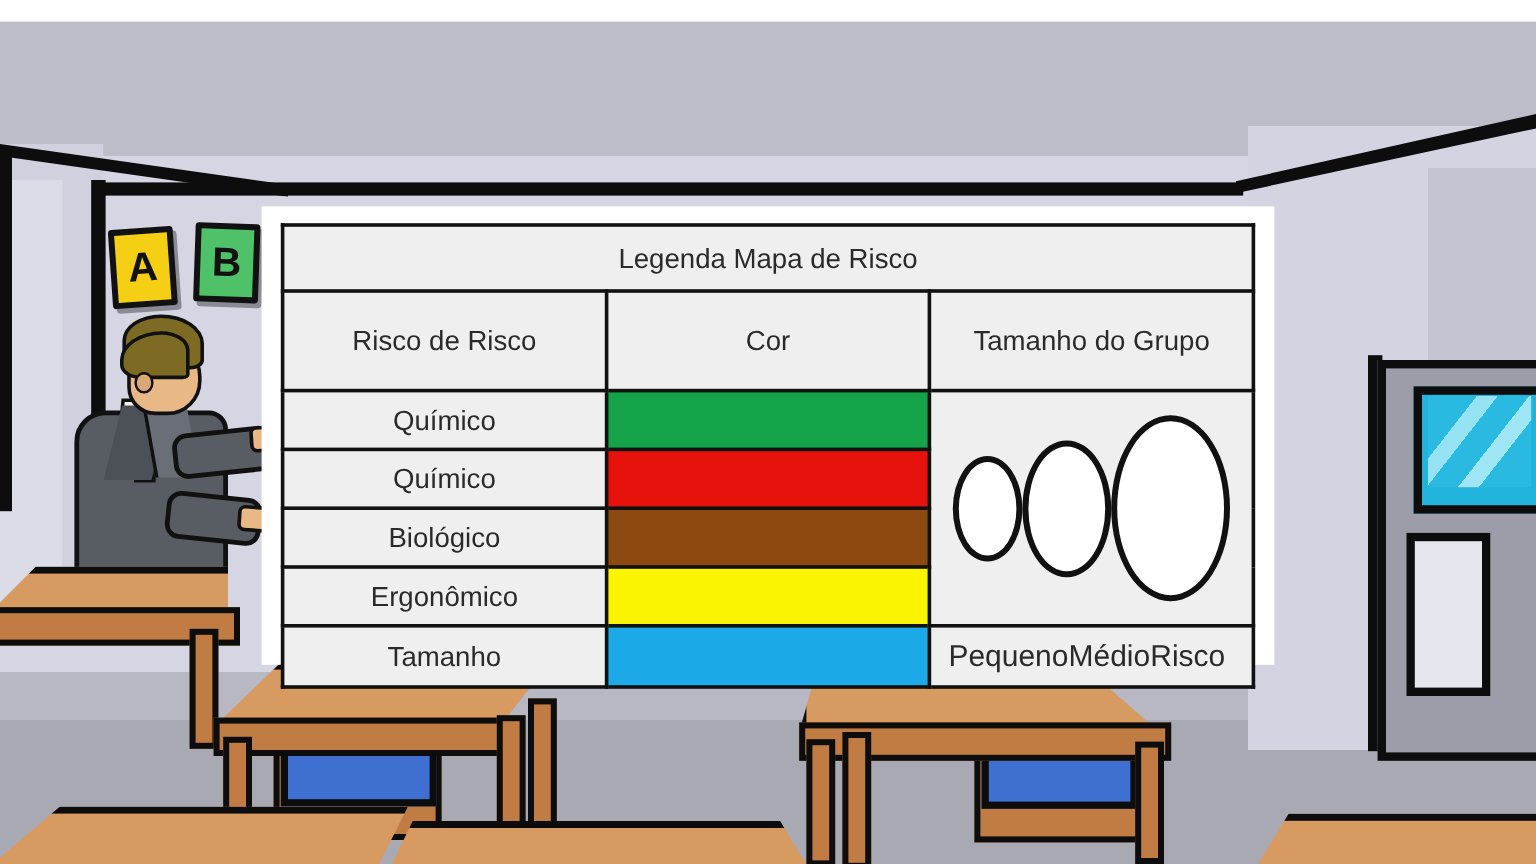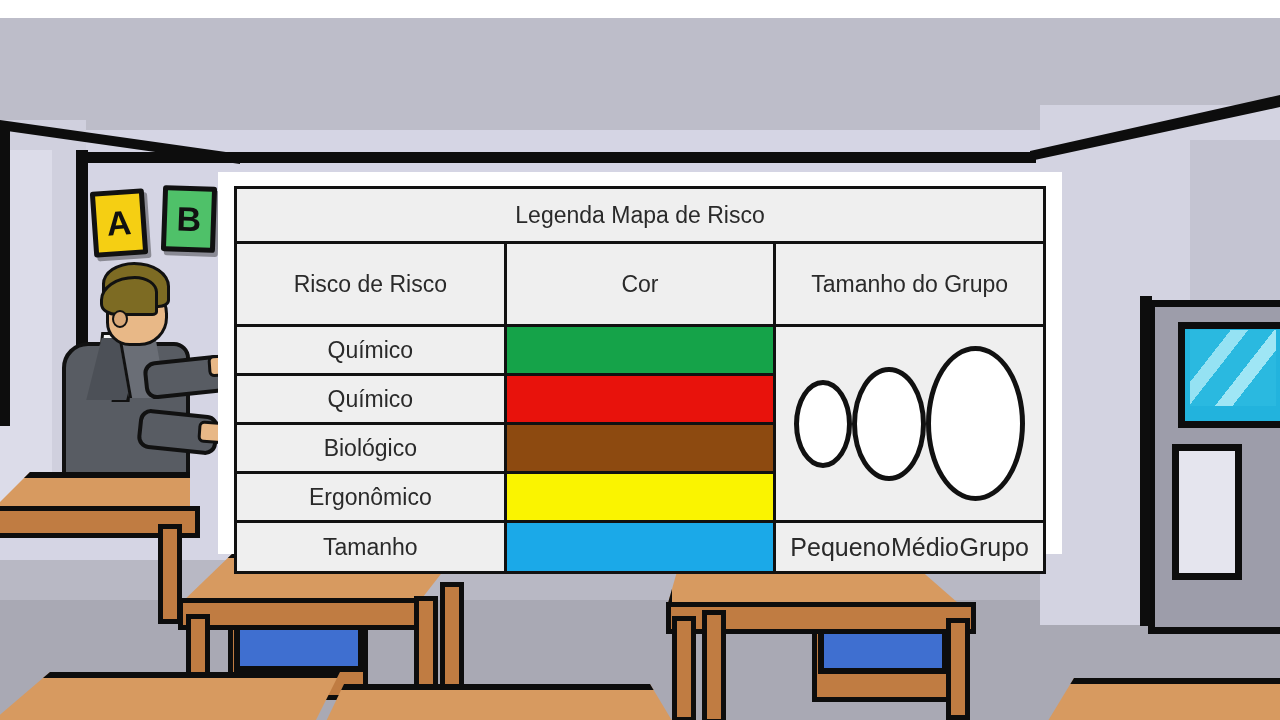--- a/index.html
+++ b/index.html
@@ -130,21 +130,21 @@
   td.sizes-cell{background:#ffffff;padding:0;height:168px;}
   td.row-label{height:42px;}
   td.sizelabel-cell{background:#efefef;padding:0;height:44px;}
 
   .sizes-wrap{
     display:flex;align-items:center;justify-content:space-around;
     height:100%;padding:0 14px;box-sizing:border-box;
   }
   .circ{border:5px solid #111;border-radius:50%;background:#fff;}
   .labels-wrap{
-    display:flex;align-items:center;justify-content:space-between;
+    display:flex;align-items:center;justify-content:flex-start;
     height:44px;padding:0 10px;box-sizing:border-box;
   }
   .labels-wrap span{font-size:25px;color:#2a2a2a;}
 </style>
 </head>
 <body>
 
 <div id="stage">
 
   <div class="topwhite"></div>
@@ -271,21 +271,21 @@
           <td class="color-cell" style="background: rgb(250, 244, 0);"></td>
         </tr>
 
         <tr>
           <td class="row-label">Tamanho</td>
           <td class="color-cell" style="background: rgb(27, 169, 232);"></td>
           <td class="sizelabel-cell">
             <div class="labels-wrap">
               <span>Pequeno</span>
               <span>Médio</span>
-              <span>Grupo</span>
+              <span>Risco</span>
             </div>
           </td>
         </tr>
       </tbody>
     </table>
   </div>
 
 </div>
 
 </body></html>

